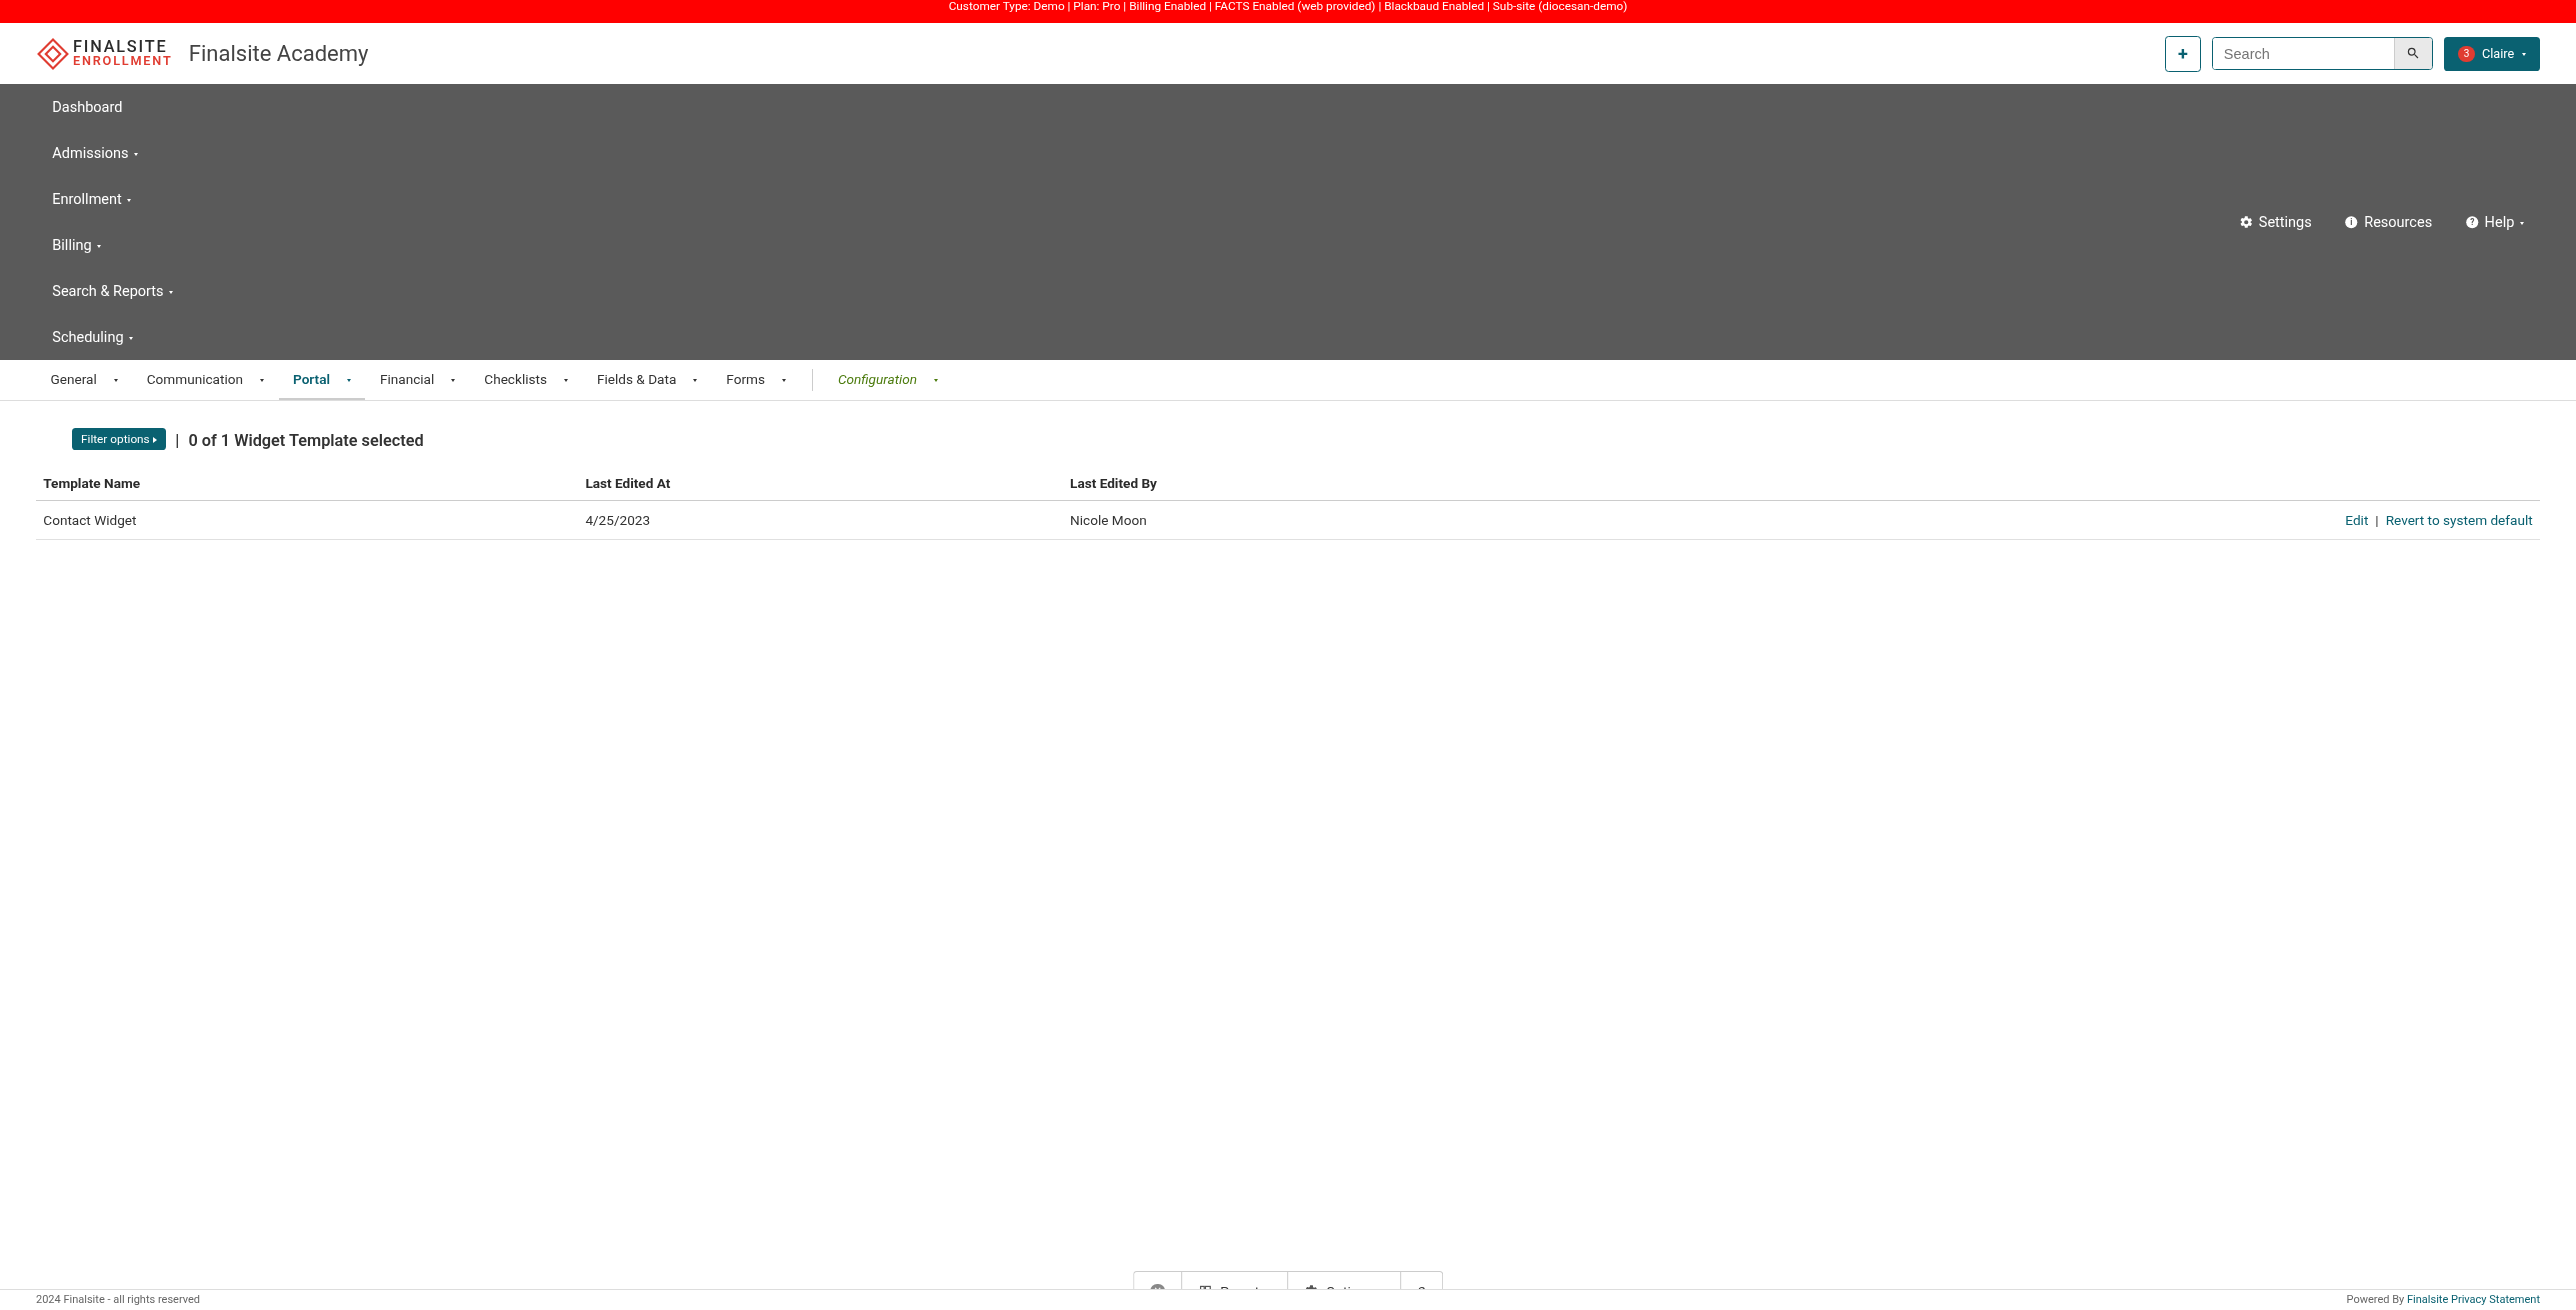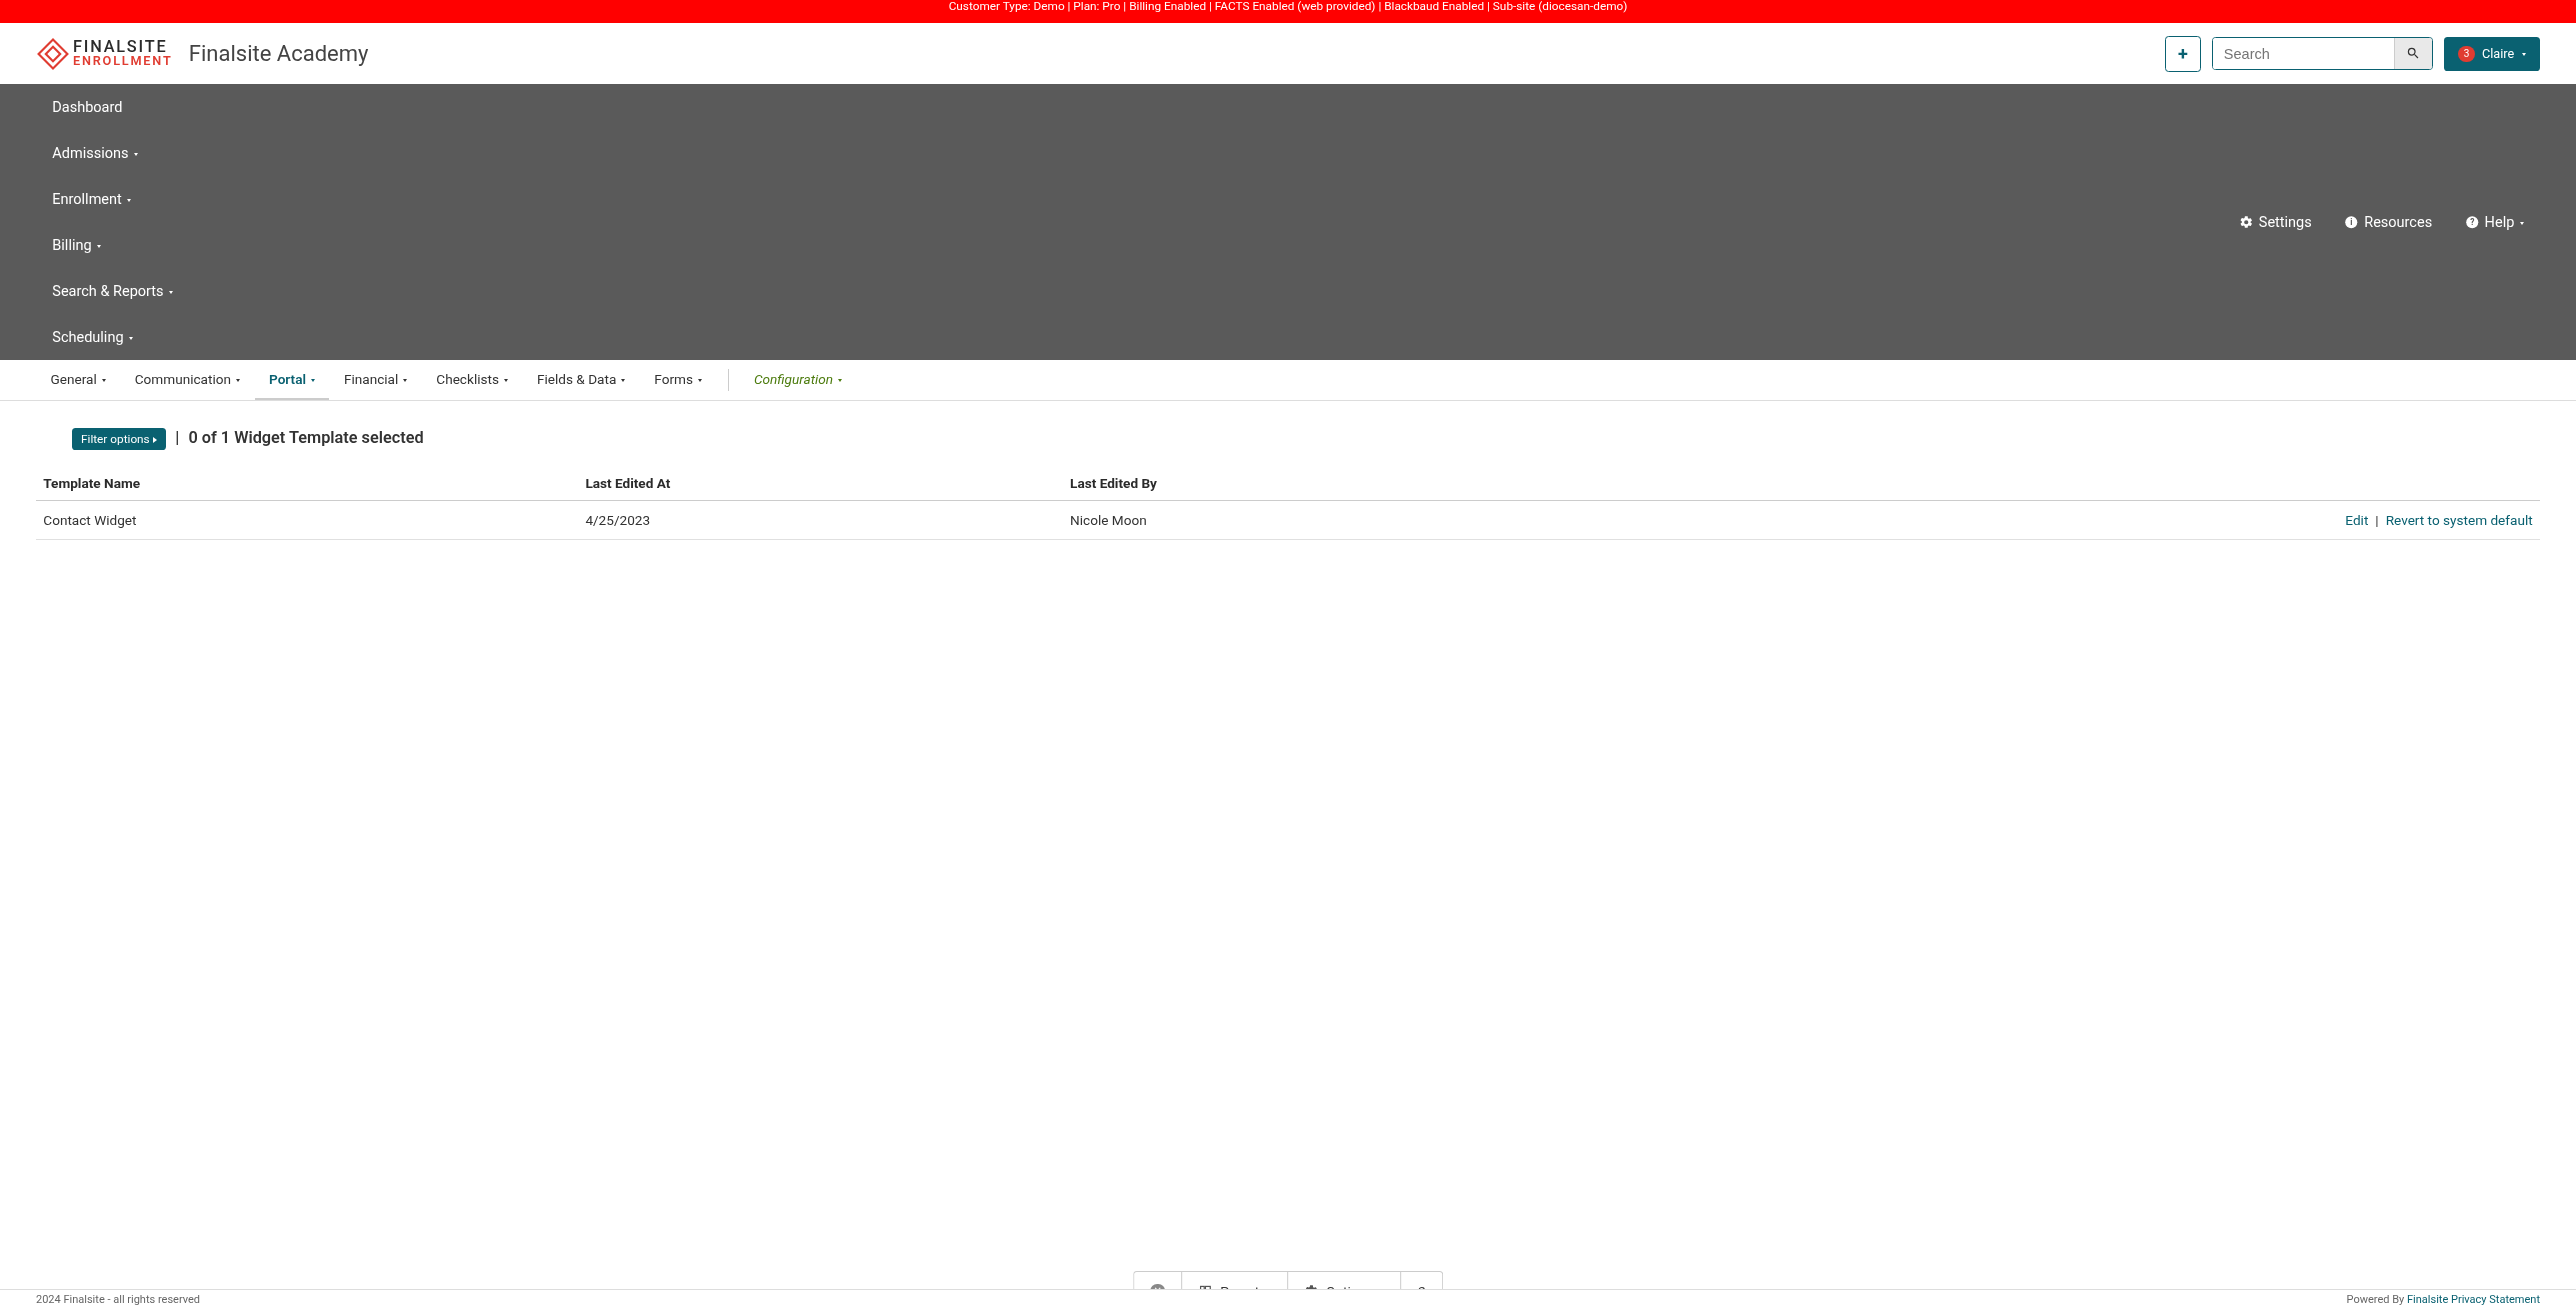--- a/index.html
+++ b/index.html
@@ -60,29 +60,29 @@
   }
   .main-nav-left { display: flex; flex-direction: column; }
   .main-nav-right { margin-left: auto; display: flex; }
   .nav-item {
     color: #fff; padding: 14.5px 16.3px; font-size: 14.5px; cursor: pointer; display: flex; align-items: center; gap: 5.4px;
   }
   .sub-nav {
     border-bottom: 0.9px solid #ddd; display: flex; align-items: center; padding: 0 36px; gap: 0;
   }
   .sub-nav-item {
-    padding: 11px 14.5px; font-size: 13.6px; color: #333; cursor: pointer; display: flex; align-items: center; gap: 5px;
+    padding: 11px 14.5px; font-size: 13.6px; color: #333; cursor: pointer; display: flex; align-items: center; gap: 17px;
     border-bottom: 2.7px solid transparent;
   }
   .sub-nav-item.active { color: #0a6171; font-weight: 600; border-bottom-color: #ccc; }
   .sub-nav-divider { width: 0.9px; height: 22px; background: #ccc; margin: 0 11px; }
   .sub-nav-item.config { font-style: italic; color: #4d7c0f; }
   .content { padding: 27px 36px 73px; }
   .page-title { color: #0a6171; font-size: 20px; font-weight: 500; margin-bottom: 22px; }
-  .toolbar { display: flex; align-items: flex-start; gap: 9px; margin-bottom: 16.3px; padding-left: 36px; }
+  .toolbar { display: flex; align-items: flex-end; gap: 9px; margin-bottom: 16.3px; padding-left: 36px; }
   .filter-btn {
     background: #0a6171; color: #fff; padding: 3.6px 9px; border-radius: 3.6px; font-size: 11.8px; cursor: pointer;
     display: flex; align-items: center; gap: 3.6px;
   }
   .sel-text { font-size: 16.3px; font-weight: 600; color: #333; }
   .pipe { color: #333; font-size: 16.3px; font-weight: 600; }
   table { width: 100%; border-collapse: collapse; }
   th { text-align: left; padding: 9px 7.3px; font-size: 13.6px; font-weight: 700; color: #2b2b2b; border-bottom: 0.9px solid #ccc; }
   td { padding: 11px 7.3px; font-size: 13.6px; border-bottom: 0.9px solid #e0e0e0; }
   td.actions { text-align: right; }

